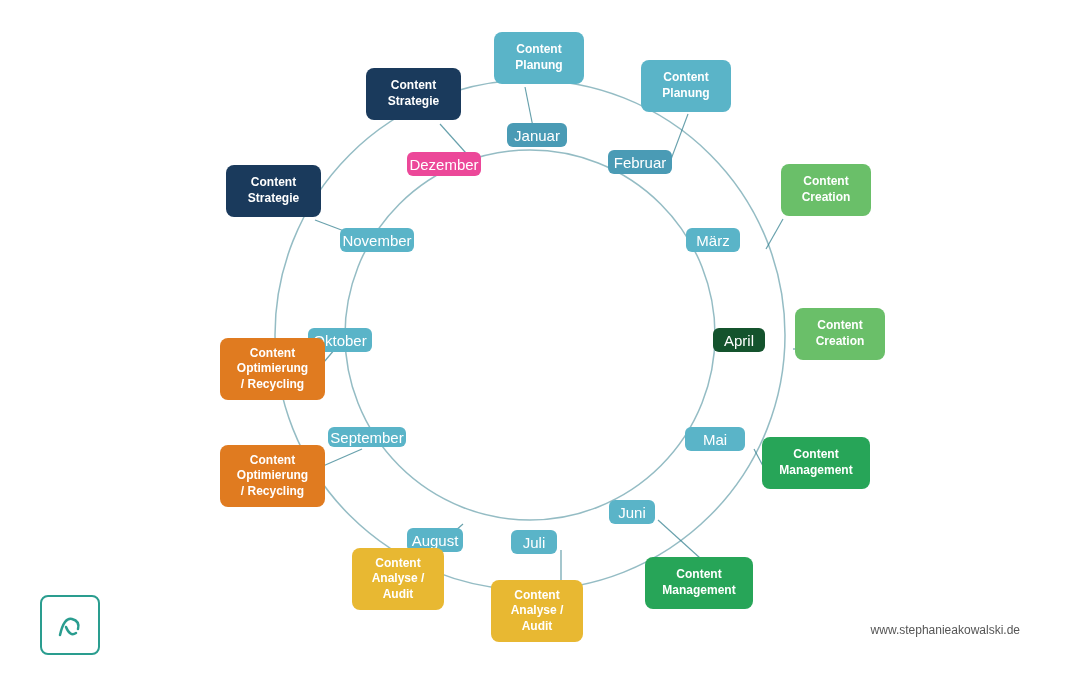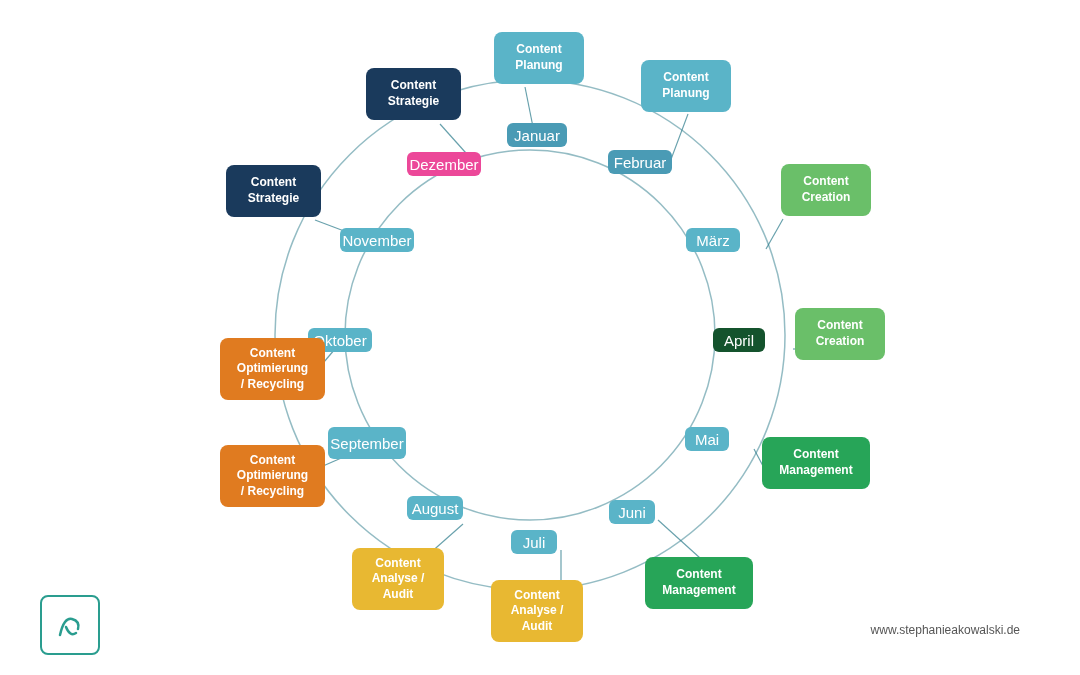--- a/index.html
+++ b/index.html
@@ -110,25 +110,25 @@
 
     <line x1="360" y1="237" x2="315" y2="220" stroke="#2a7a8a" stroke-width="1.2" opacity="0.7"></line>
 
     <line x1="474" y1="162" x2="440" y2="124" stroke="#2a7a8a" stroke-width="1.2" opacity="0.7"></line>
   </svg>
 
   <div class="month-box" style="left:507px;top:123px;width:60px;height:24px;">Januar</div>
   <div class="month-box" style="left:608px;top:150px;width:64px;height:24px;">Februar</div>
   <div class="month-box" style="left:686px;top:228px;width:54px;height:24px;background:#5ab4c8;">März</div>
   <div class="month-box" style="left:713px;top:328px;width:52px;height:24px;background:#14532d;">April</div>
-  <div class="month-box" style="left:685px;top:427px;width:44px;height:24px;background:#5ab4c8;">Mai</div>
+  <div class="month-box" style="left:685px;top:427px;width:60px;height:24px;background:#5ab4c8;">Mai</div>
   <div class="month-box" style="left:609px;top:500px;width:46px;height:24px;background:#5ab4c8;">Juni</div>
   <div class="month-box" style="left:511px;top:530px;width:46px;height:24px;background:#5ab4c8;">Juli</div>
-  <div class="month-box" style="left:407px;top:496px;width:56px;height:24px;background:#5ab4c8;">August</div>
-  <div class="month-box" style="left:328px;top:427px;width:78px;height:32px;background:#5ab4c8;">September</div>
+  <div class="month-box" style="left:407px;top:528px;width:56px;height:24px;background:#5ab4c8;">August</div>
+  <div class="month-box" style="left:328px;top:427px;width:78px;height:20px;background:#5ab4c8;">September</div>
   <div class="month-box" style="left:308px;top:328px;width:64px;height:24px;background:#5ab4c8;">Oktober</div>
   <div class="month-box" style="left:340px;top:228px;width:74px;height:24px;background:#5ab4c8;">November</div>
   <div class="month-box" style="left:407px;top:152px;width:74px;height:24px;background:#ec4899;">Dezember</div>
 
   <div class="label-box light-blue" style="left:494px;top:32px;width:90px;height:52px;background:#5ab4c8;">Content<br>Planung</div>
 
   <div class="label-box light-blue" style="left:641px;top:60px;width:90px;height:52px;background:#5ab4c8;">Content<br>Planung</div>
 
   <div class="label-box dark-blue" style="left:226px;top:165px;width:95px;height:52px;background:#1a3a5c;">Content<br>Strategie</div>
 

